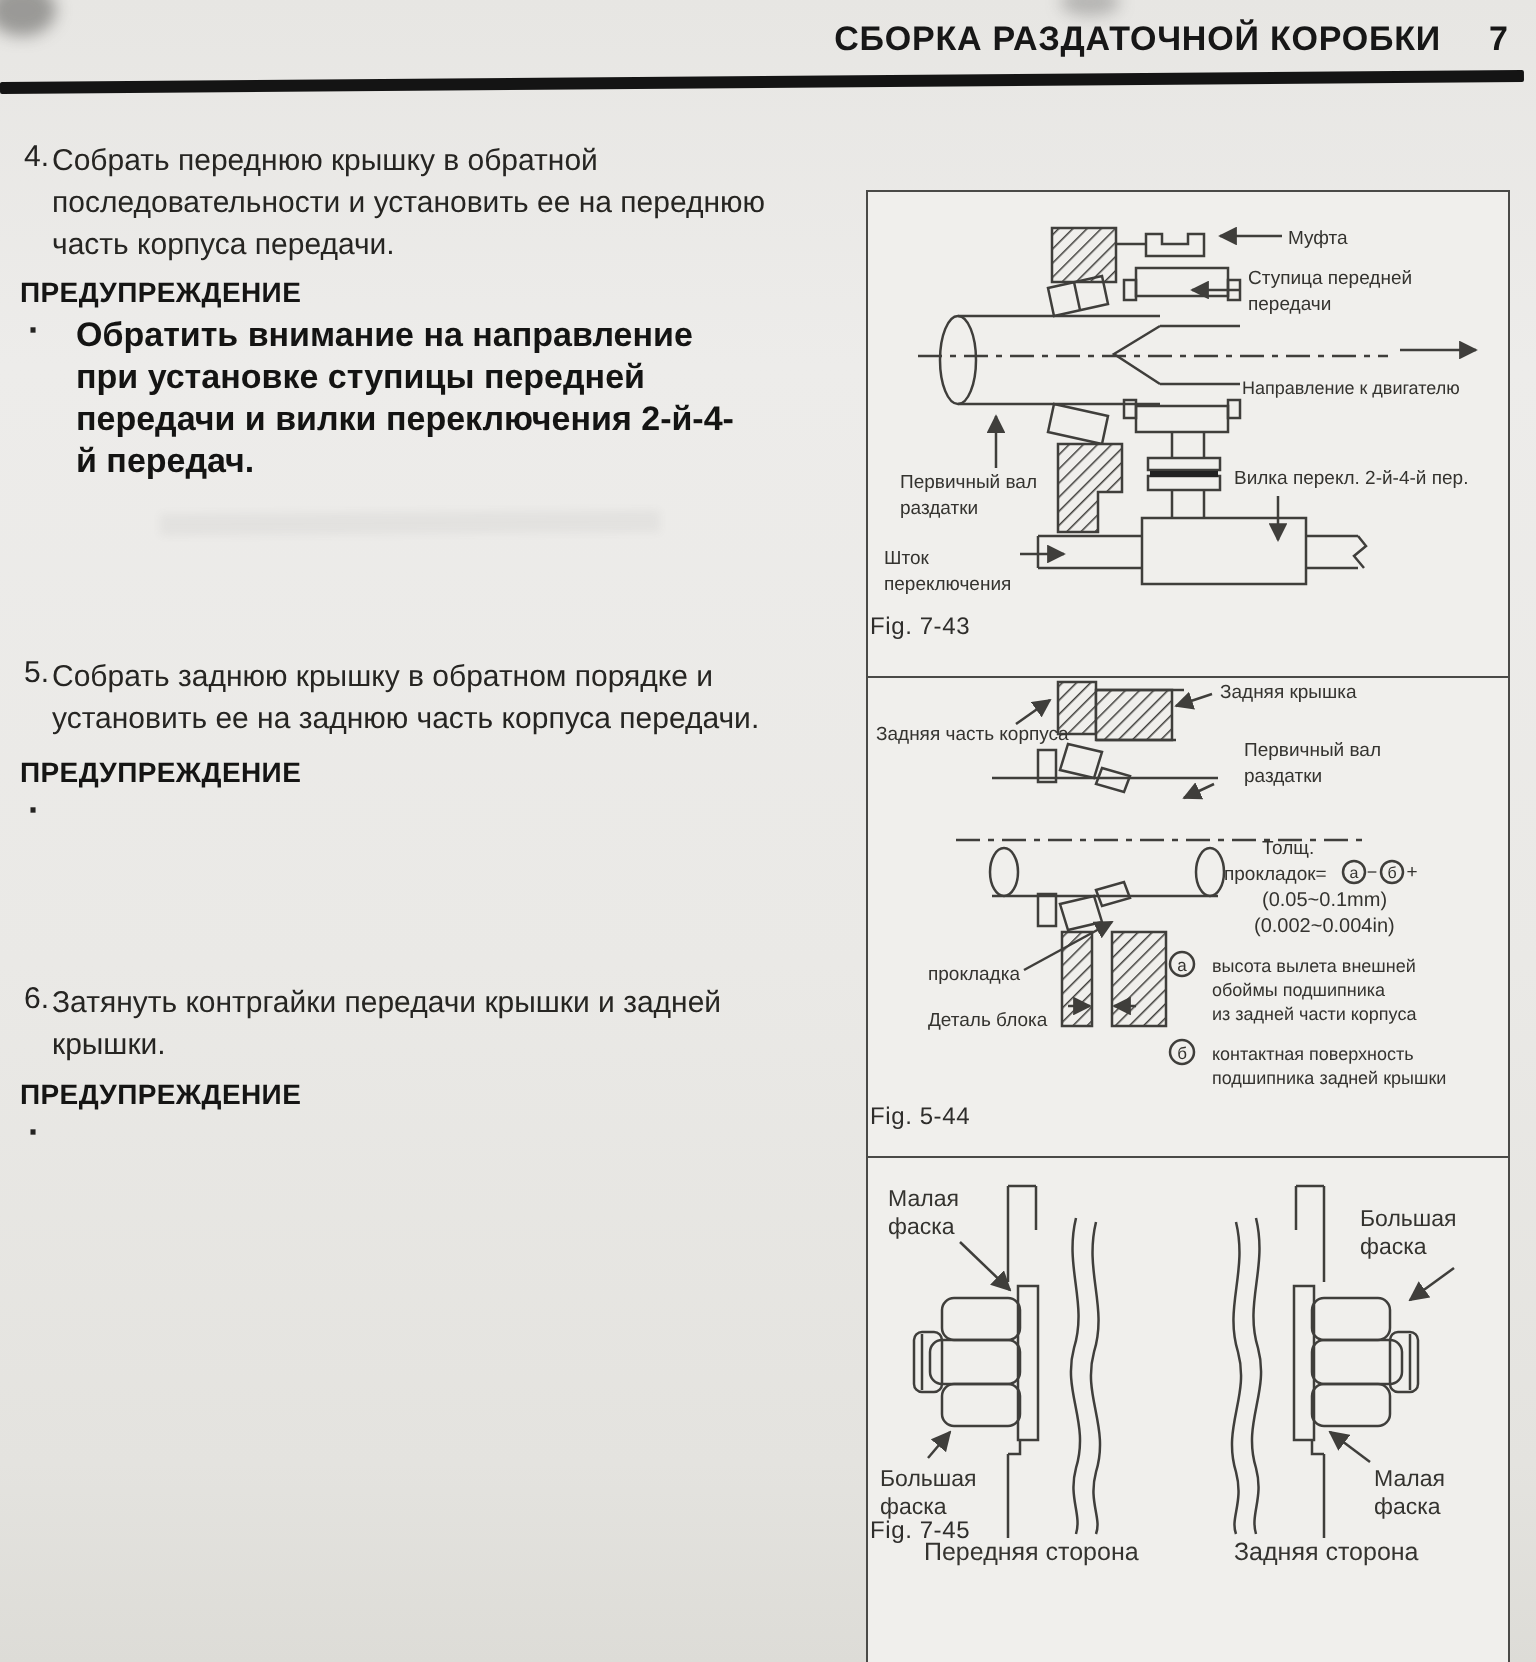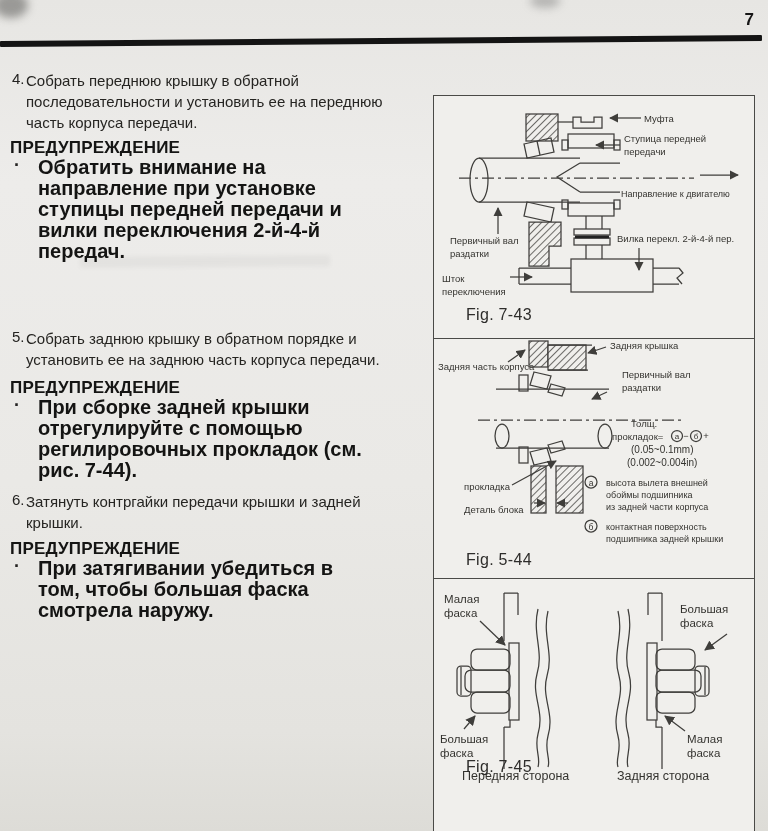--- a/index.html
+++ b/index.html
@@ -22,47 +22,48 @@
   .hdr{position:absolute;top:10px;left:0;width:754px;display:flex;justify-content:flex-end;align-items:baseline;gap:24px;}
   .hdr-title{font-weight:bold;font-size:17px;letter-spacing:.4px;color:#171717;}
   .hdr-num{font-weight:bold;font-size:17px;color:#171717;}
   .hdr-rule{position:absolute;top:41px;left:0;width:762px;height:6px;background:#141414;
     transform:rotate(-0.45deg);transform-origin:left center;border-radius:1px;}
 
   
   .step{position:absolute;left:12px;width:395px;}
   .step-num{position:absolute;left:0;top:0;font-size:15px;}
   .step-text{margin-left:14px;width:358px;font-size:15px;line-height:21px;color:#262522;}
-  .warn-head{position:absolute;left:10px;font-weight:bold;font-size:17px;letter-spacing:.2px;color:#151514;}
+  .warn-head{position:absolute;left:10px;font-weight:bold;font-size:14px;letter-spacing:.2px;color:#151514;}
   .warn{position:absolute;left:12px;width:370px;}
   .warn-bullet{position:absolute;left:2px;top:-2px;font-weight:bold;font-size:18px;}
-  .warn-text{margin-left:26px;width:332px;font-weight:bold;font-size:20px;line-height:21px;color:#141413;}
+  .warn-text{margin-left:26px;width:332px;font-weight:bold;font-size:17px;line-height:21px;color:#141413;}
 
   
   .figbox{position:absolute;left:433px;width:322px;height:260px;background:#f0efec;
     border:1.6px solid #4a4a47;box-sizing:border-box;}
-  .figcap{position:absolute;left:435px;font-size:16px;color:#2e2d2b;letter-spacing:.3px;margin-left:31px;}
+  .figcap{position:absolute;left:435px;font-size:12px;color:#2e2d2b;letter-spacing:.3px;}
   .fig{position:absolute;top:0;left:0;}
   .fig text{font-family:"Liberation Sans",sans-serif;fill:#34332f;}
   .fig .ln{stroke:#3f3e3b;stroke-width:1.25;fill:none;}
   .fig .fillh{stroke:#3f3e3b;stroke-width:1.25;}
 </style>
 </head>
 <body>
 
 <div class="page">
 
   <div class="smudge" style="left:-6px;top:-8px;width:34px;height:26px;background:rgba(60,60,58,.45);"></div>
   <div class="smudge" style="left:530px;top:-6px;width:30px;height:14px;background:rgba(90,90,88,.35);"></div>
   <div class="bleed" style="left:80px;top:256px;width:250px;height:11px;transform:rotate(-.4deg);"></div>
   <div class="bleed" style="left:600px;top:368px;width:150px;height:74px;background:repeating-linear-gradient(#555 0 7px,transparent 7px 16px);"></div>
   <div class="bleed" style="left:480px;top:600px;width:240px;height:10px;"></div>
 
   <header>
     <div class="hdr">
+      <span class="hdr-title">СБОРКА РАЗДАТОЧНОЙ КОРОБКИ</span>
       <span class="hdr-num">7</span>
     </div>
     <div class="hdr-rule"></div>
   </header>
 
   <div class="step" style="top:70px">
     <span class="step-num">4.</span>
     <div class="step-text">Собрать переднюю крышку в обратной последовательности и установить ее на переднюю часть корпуса передачи.</div>
   </div>
 
@@ -73,32 +74,30 @@
   </div>
 
   <div class="step" style="top:328px">
     <span class="step-num">5.</span>
     <div class="step-text">Собрать заднюю крышку в обратном порядке и установить ее на заднюю часть корпуса передачи.</div>
   </div>
 
   <div class="warn-head" style="top:378px">ПРЕДУПРЕЖДЕНИЕ</div>
   <div class="warn" style="top:397px">
     <span class="warn-bullet">·</span>
-    <div class="warn-text">При сборке задней крышки отрегулируйте с помощью регилировочных прокладок (см. рис. 7-44).</div>
   </div>
 
   <div class="step" style="top:491px">
     <span class="step-num">6.</span>
     <div class="step-text">Затянуть контргайки передачи крышки и задней крышки.</div>
   </div>
 
   <div class="warn-head" style="top:539px">ПРЕДУПРЕЖДЕНИЕ</div>
   <div class="warn" style="top:558px">
     <span class="warn-bullet">·</span>
-    <div class="warn-text">При затягивании убедиться в том, чтобы большая фаска смотрела наружу.</div>
   </div>
 
   <div class="figbox" style="top:95px">
     <svg class="fig" width="322" height="208" viewBox="0 0 322 208">
       <defs>
         <pattern id="h1" width="5" height="5" patternUnits="userSpaceOnUse" patternTransform="rotate(45)">
           <rect width="5" height="5" fill="#f0efec"></rect>
             <line x1="0" y1="0" x2="0" y2="5" stroke="#3f3e3b" stroke-width="1.5"></line>
         </pattern>
         <marker id="ar1" viewBox="0 0 10 10" refX="9" refY="5" markerWidth="7.5" markerHeight="7.5" orient="auto">

